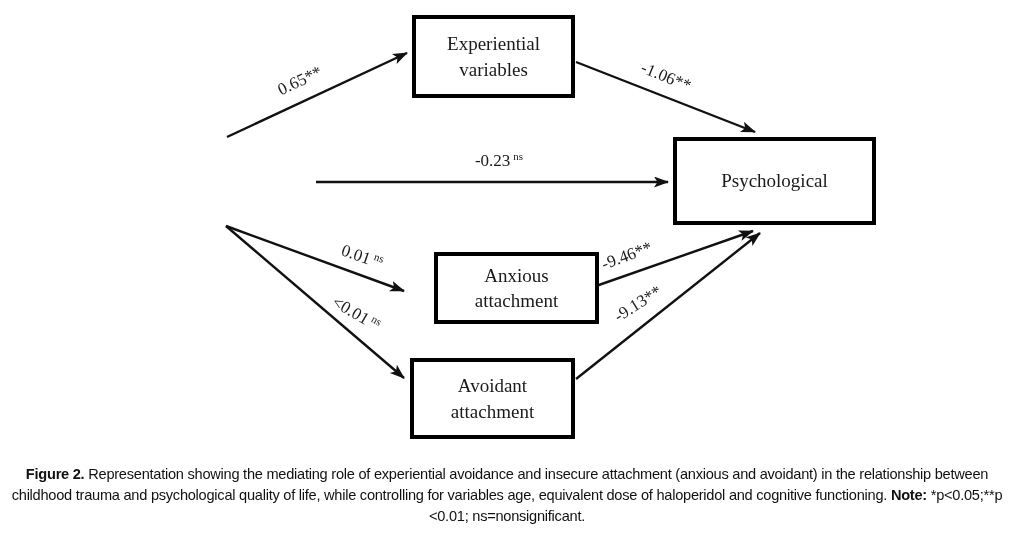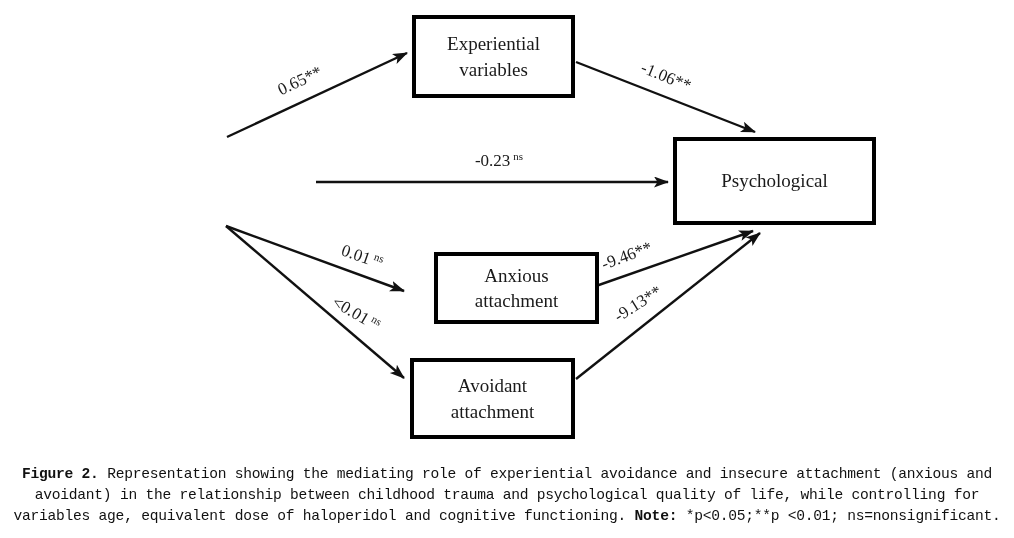--- a/index.html
+++ b/index.html
@@ -66,21 +66,21 @@
 
   .caption {
     position: absolute;
     left: 50%;
     top: 464px;
     width: 992px;
     margin: 0;
     transform: translateX(-50%);
     z-index: 3;
     text-align: center;
-    font-family: Liberation Mono, monospace;
+    font-family: Liberation Sans, sans-serif;
     font-size: 14.6px;
     line-height: 21px;
     letter-spacing: -0.25px;
     color: #111111;
   }
   .cap-bold { font-weight: bold; }
 </style>
 </head>
 <body>
 

